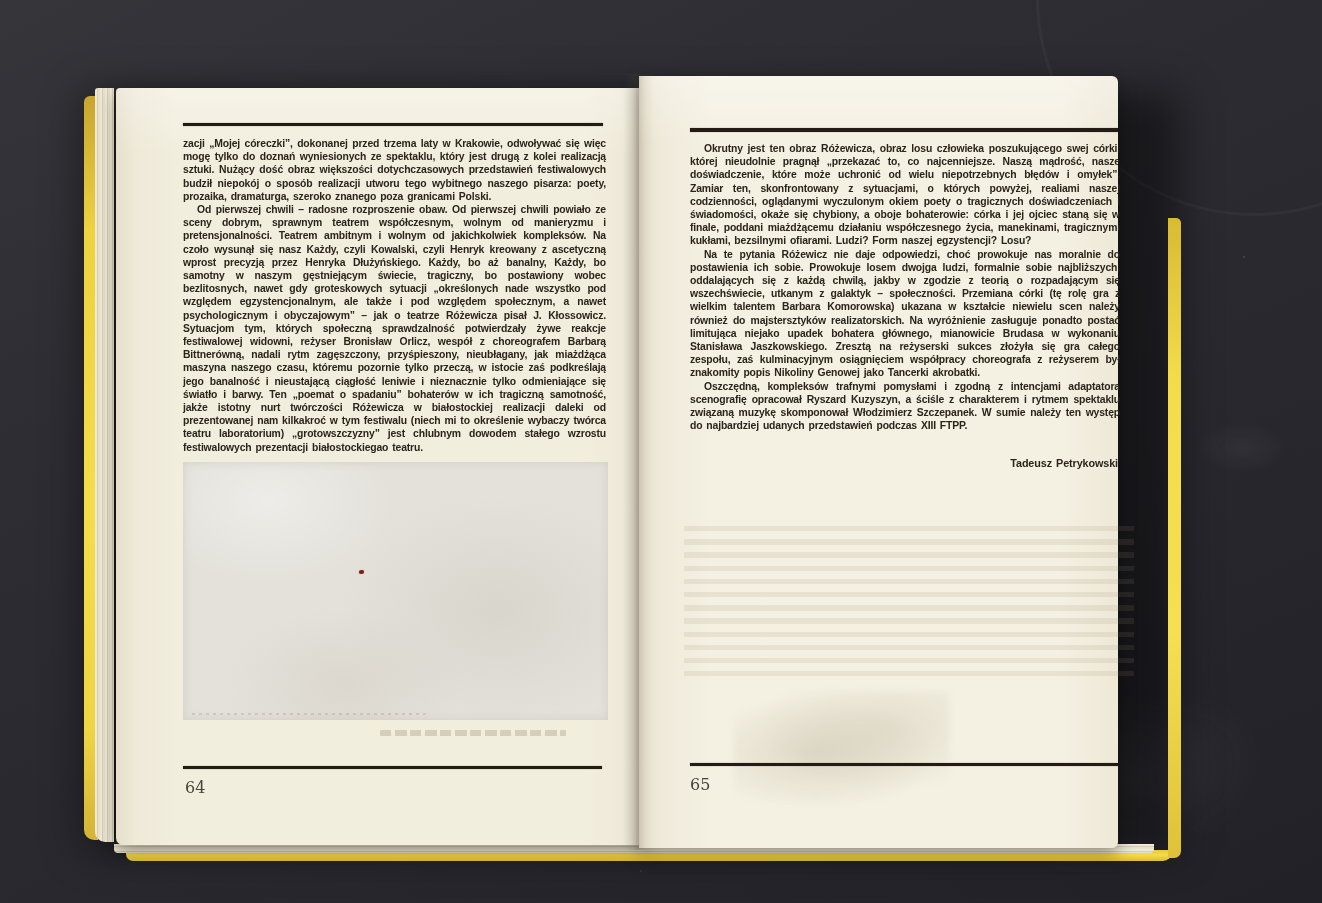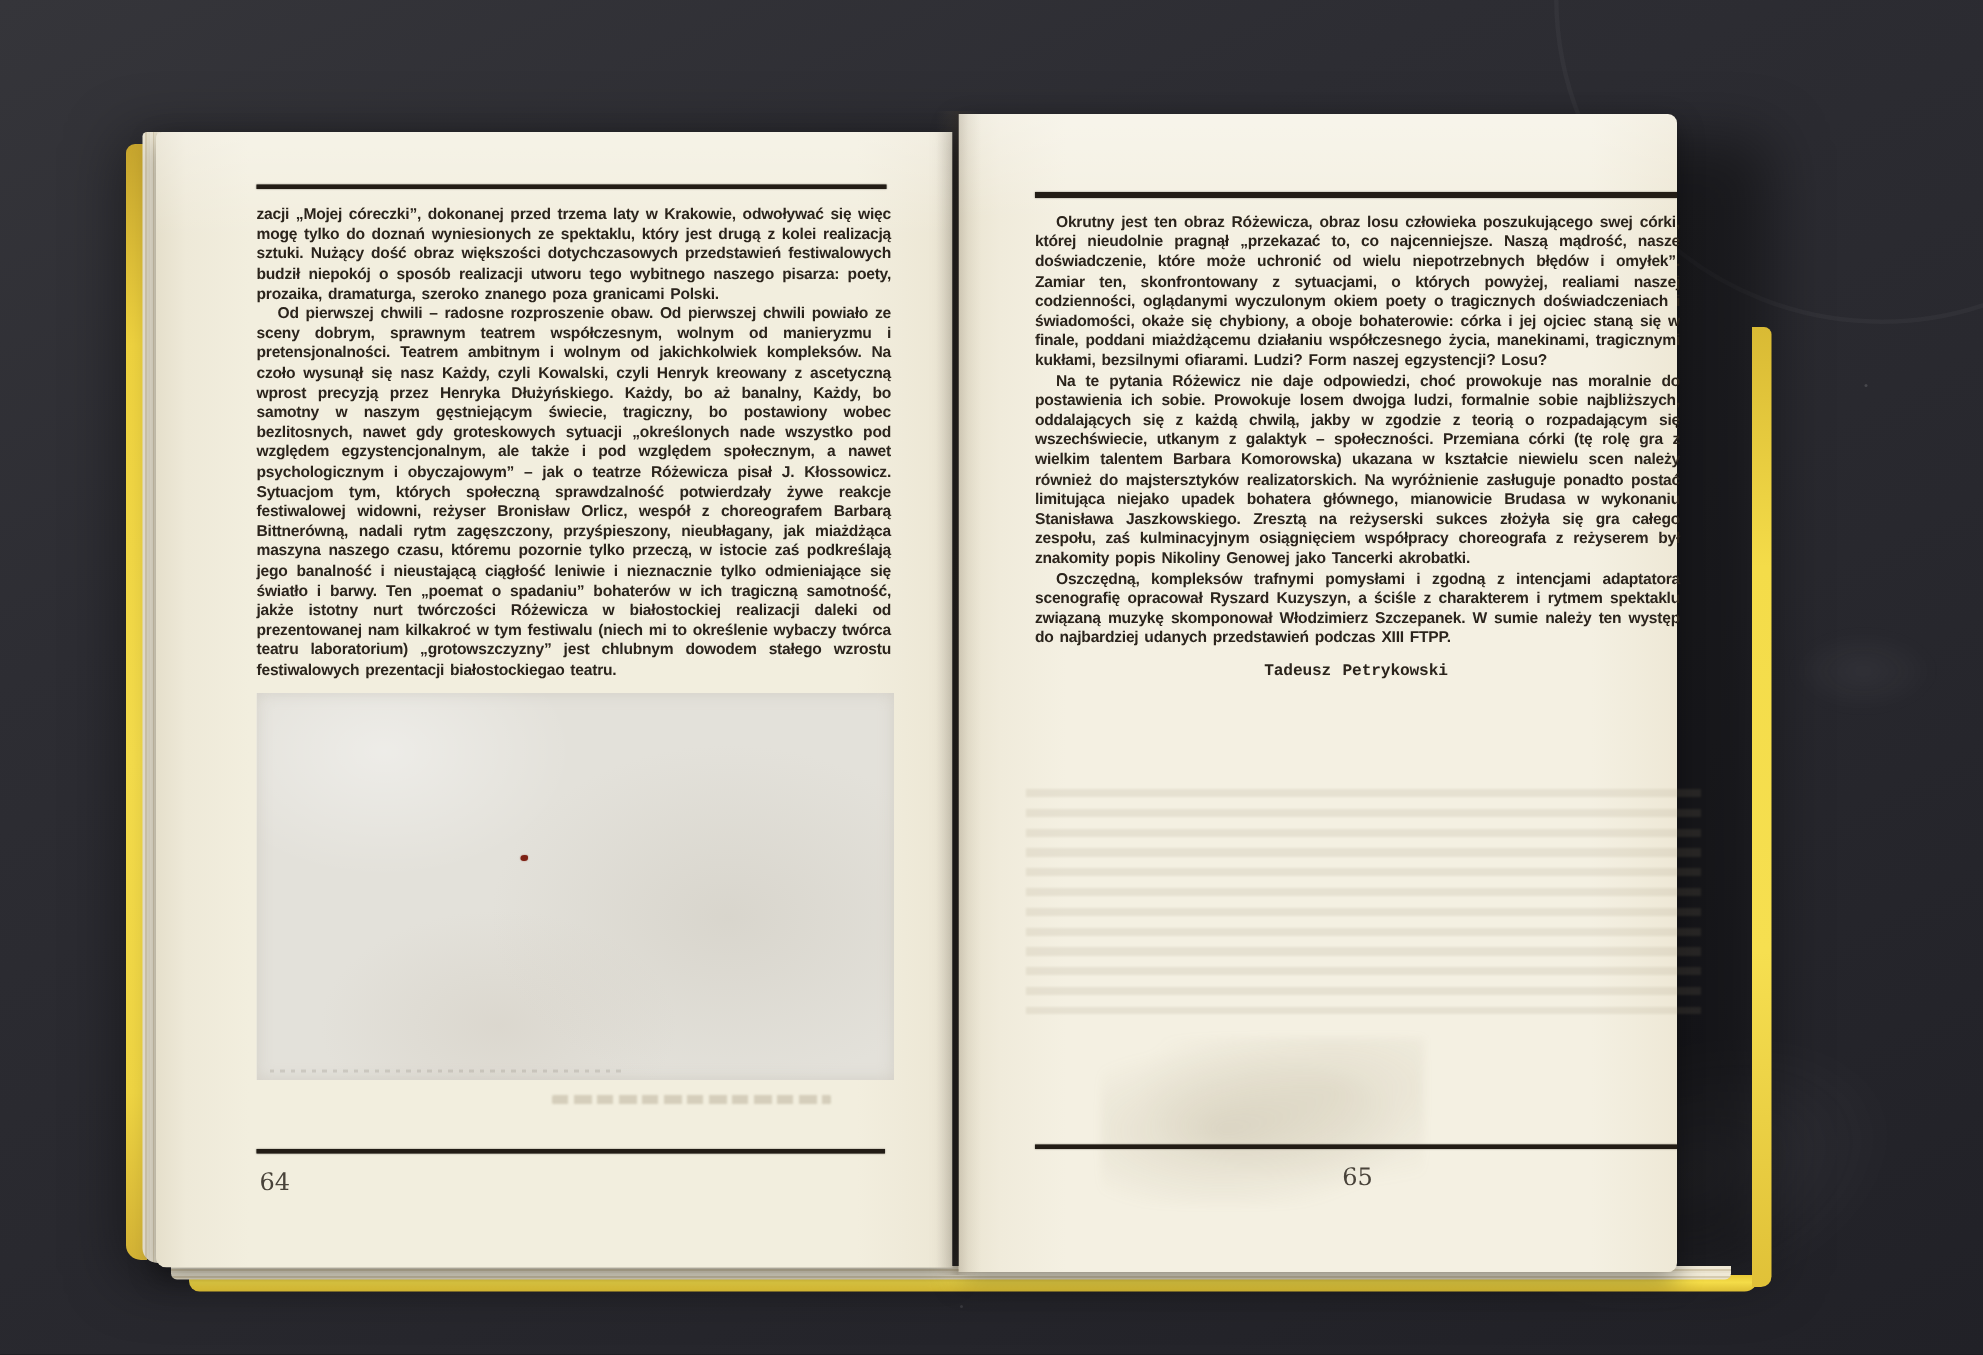--- a/index.html
+++ b/index.html
@@ -34,21 +34,21 @@
     background:repeating-linear-gradient(180deg,#efe9d6 0 2px,#d6cbaf 2px 3px,#e9e2cd 3px 5px);
     border-radius:0 0 4px 4px;}
   .edge-bottom-yellow{position:absolute;left:42px;top:784px;width:1046px;height:11px;z-index:0;
     background:linear-gradient(180deg,#e8c937 0%,#f4dc48 45%,#dcbd33 100%);
     border-radius:0 0 9px 7px;}
   .edge-right-yellow{position:absolute;left:1084px;top:152px;width:13px;height:640px;z-index:1;
     background:linear-gradient(180deg,#d9ba34 0%,#f4dc49 25%,#f6df50 65%,#e0c138 100%);
     border-radius:0 5px 7px 0;}
 
   .page{position:absolute;z-index:2;box-shadow:0 7px 18px rgba(0,0,0,.38);}
-  .page-left{left:20px;top:22px;width:531px;height:757px;border-radius:4px 0 0 7px;
+  .page-left{left:32px;top:22px;width:531px;height:757px;border-radius:4px 0 0 7px;
     background:
       linear-gradient(180deg,rgba(255,255,255,.28) 0,rgba(255,255,255,0) 70px),
       linear-gradient(90deg,#e5dfcb 0,#eee9d8 20px,#f2eede 62px,#f2eede 88%,#ece6d4 100%);}
   .page-right{left:555px;top:10px;width:479px;height:772px;border-radius:0 6px 6px 0;
     background:
       linear-gradient(180deg,rgba(255,255,255,.30) 0,rgba(255,255,255,0) 70px),
       linear-gradient(90deg,#e9e3d0 0,#f0ebdb 28px,#f4f0e2 72px,#f4f0e2 88%,#eee8d6 100%);}
   .gutter{position:absolute;left:540px;top:8px;width:30px;height:776px;z-index:3;
     background:linear-gradient(90deg,rgba(0,0,0,0) 0,rgba(110,95,70,.10) 30%,rgba(82,67,46,.22) 48%,
       rgba(82,67,46,.16) 54%,rgba(110,95,70,.08) 72%,rgba(0,0,0,0) 100%);}
@@ -77,24 +77,24 @@
     border-radius:55% 40% 50% 45%;box-shadow:0 0 1px rgba(125,33,20,.6);}
   .photo-scratch{position:absolute;left:2%;bottom:5px;width:56%;height:2px;opacity:.5;
     background:repeating-linear-gradient(90deg,rgba(118,112,100,.4) 0 3px,transparent 3px 7px);}
   .ghost-caption{height:6px;width:186px;margin:10px 40px 0 auto;border-radius:1px;opacity:.6;
     filter:blur(.6px);
     background:repeating-linear-gradient(90deg,rgba(146,134,106,.5) 0 11px,rgba(146,134,106,0) 11px 15px,
       rgba(146,134,106,.5) 15px 27px,rgba(146,134,106,0) 27px 30px);}
 
   .page-num{position:absolute;font-family:"DejaVu Serif",serif;font-size:16px;color:#49433a;}
   .pl-num{left:69px;top:690px;}
-  .pr-num{left:51px;top:699px;width:430px;text-align:center;}
+  .pr-num{left:51px;top:699px;width:430px;text-align:left;}
 
-  .signature{margin-top:9px;text-align:center;font-weight:700;font-size:10.8px;line-height:14.5px;
-    letter-spacing:-0.1px;color:#2b241c;padding-right:2px;font-family:Liberation Mono, monospace;}
+  .signature{margin-top:24px;text-align:right;font-weight:700;font-size:10.8px;line-height:14.5px;
+    letter-spacing:-0.1px;color:#2b241c;padding-right:2px;}
 
   .ghost-text{position:absolute;left:45px;top:450px;width:450px;height:150px;opacity:.42;
     filter:blur(.7px);
     background:repeating-linear-gradient(180deg,rgba(148,136,108,.34) 0 5.5px,rgba(148,136,108,0) 5.5px 13.2px);}
   .ghost-drawing{position:absolute;left:95px;top:616px;width:215px;height:112px;filter:blur(3px);
     background:
       radial-gradient(ellipse at 38% 55%,rgba(150,138,108,.22),transparent 65%),
       radial-gradient(ellipse at 72% 30%,rgba(150,138,108,.16),transparent 60%);}
 </style>
 </head>

